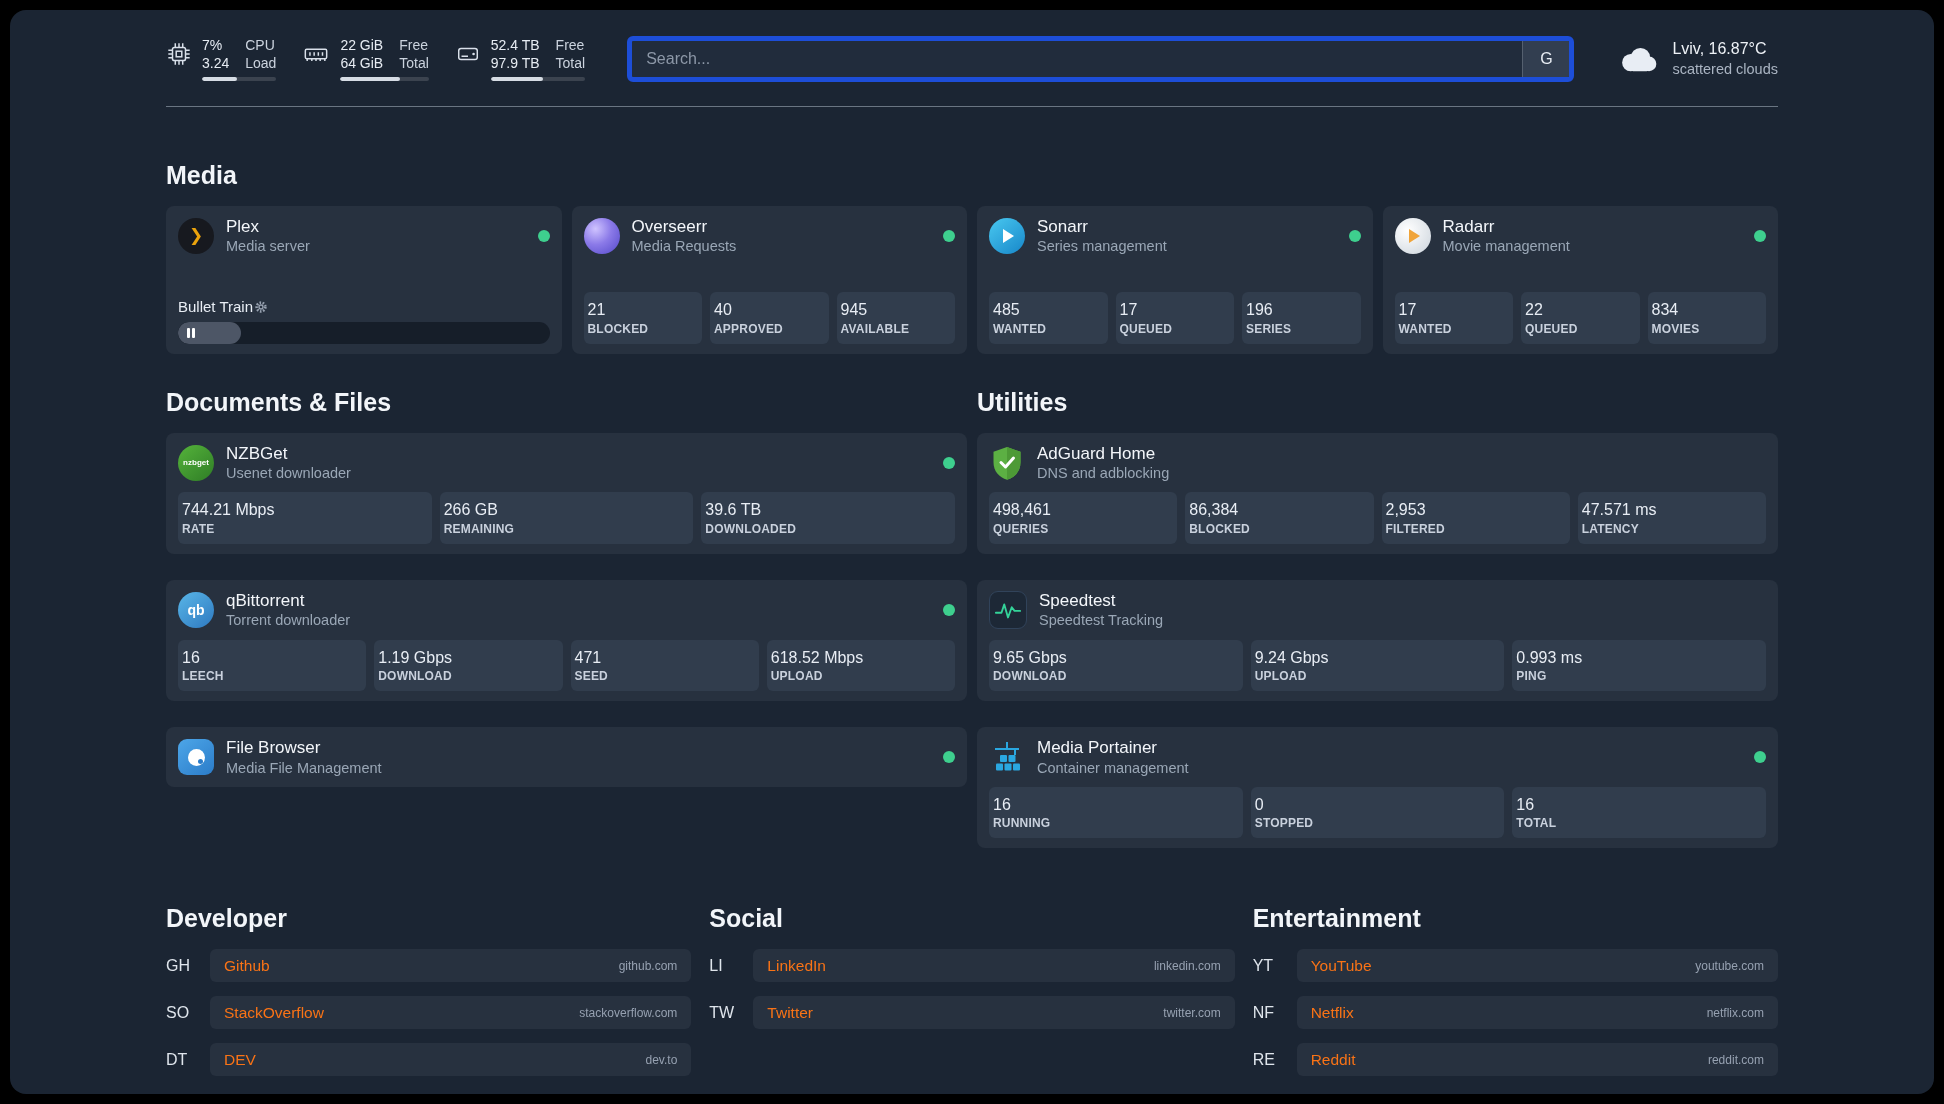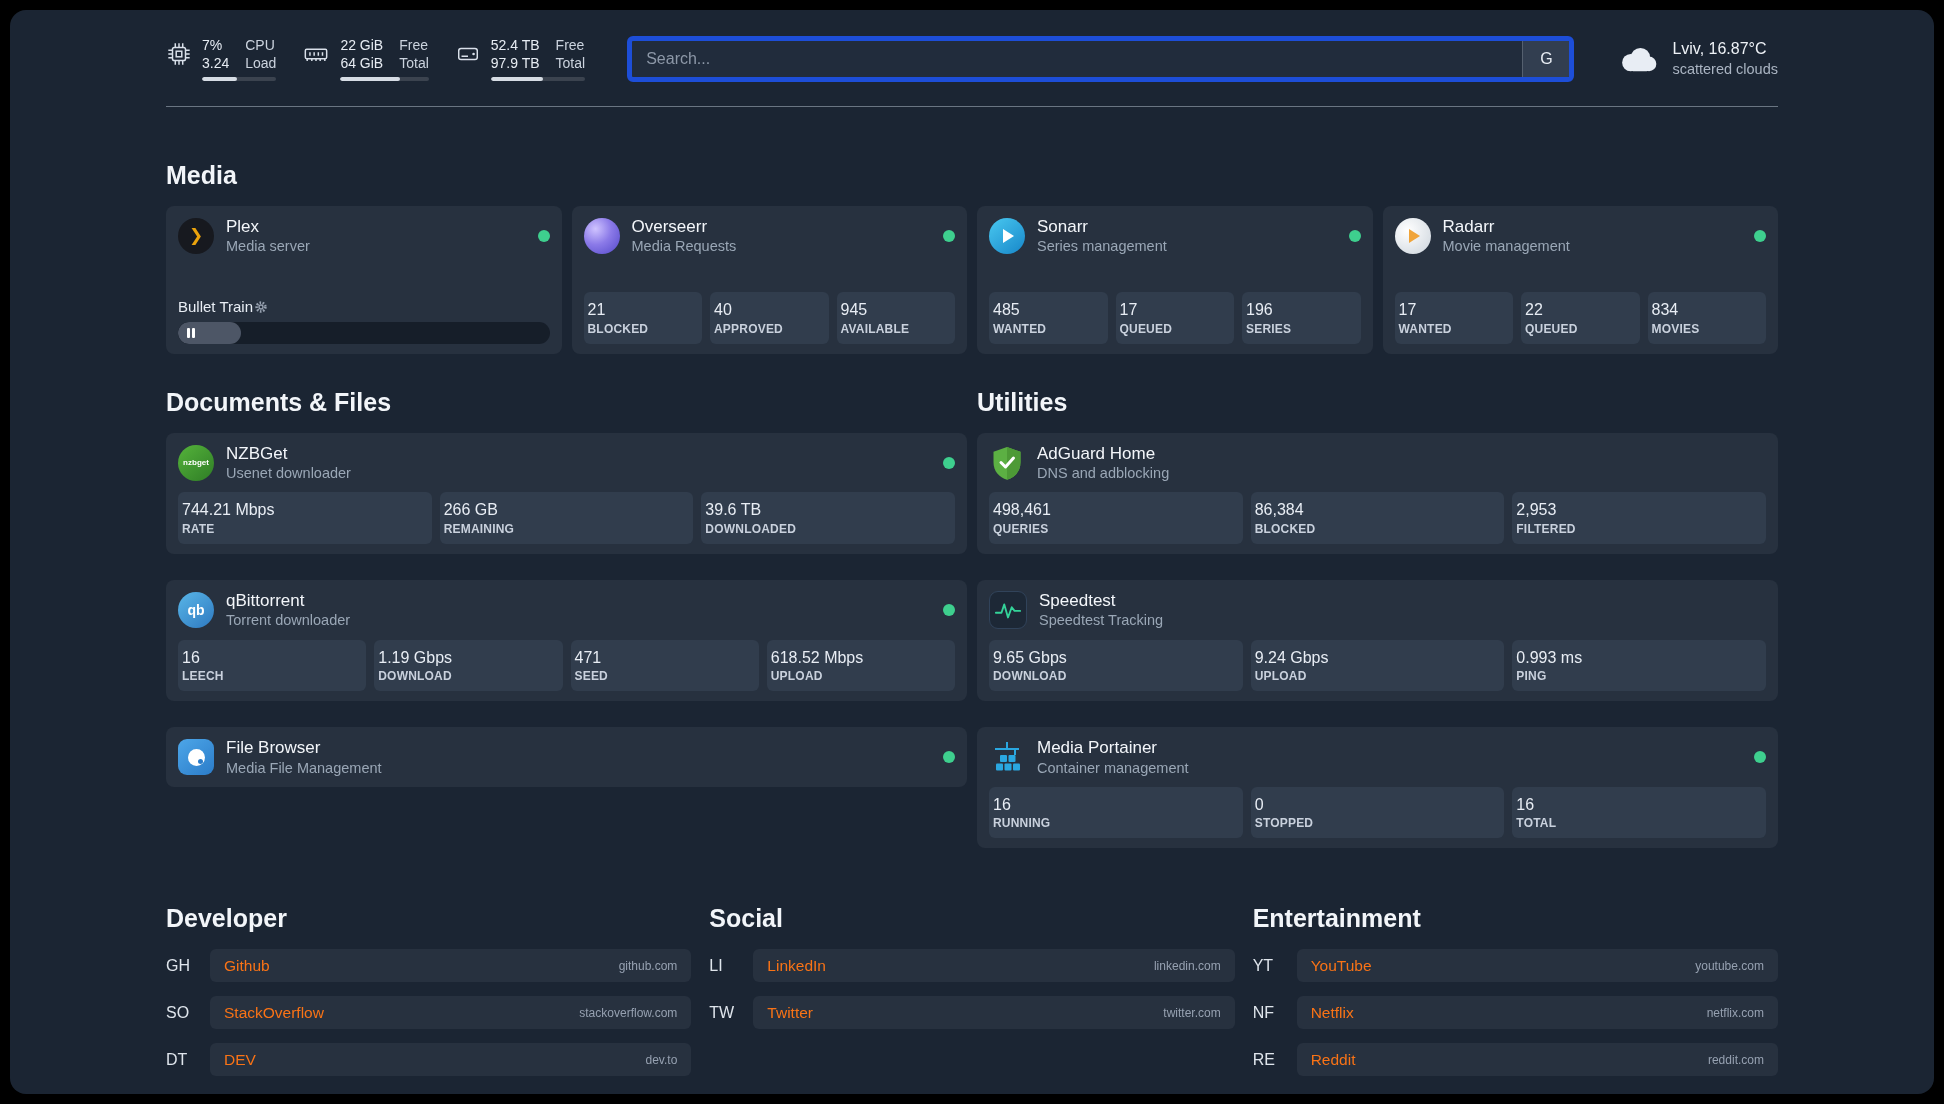--- a/index.html
+++ b/index.html
@@ -427,20 +427,24 @@
                   <span class="stat-l">QUERIES</span>
               </div>
               <div class="stat">
                 <span class="stat-v">86,384</span>
                   <span class="stat-l">BLOCKED</span>
               </div>
               <div class="stat">
                 <span class="stat-v">2,953</span>
                   <span class="stat-l">FILTERED</span>
               </div>
+              <div class="stat">
+                <span class="stat-v">47.571 ms</span>
+                  <span class="stat-l">LATENCY</span>
+              </div>
             </div>
           </div>
 
           <div class="card">
             <div class="card-head">
               <span class="icon square st-icon">
                 <svg width="28" height="24" viewBox="0 0 30 24">
                   <polyline points="2,15 8,15 11,6 15,20 19,9 22,13 28,13" fill="none" stroke="#34d399" stroke-width="2" stroke-linejoin="round" stroke-linecap="round"></polyline>
                 </svg>
               </span>

